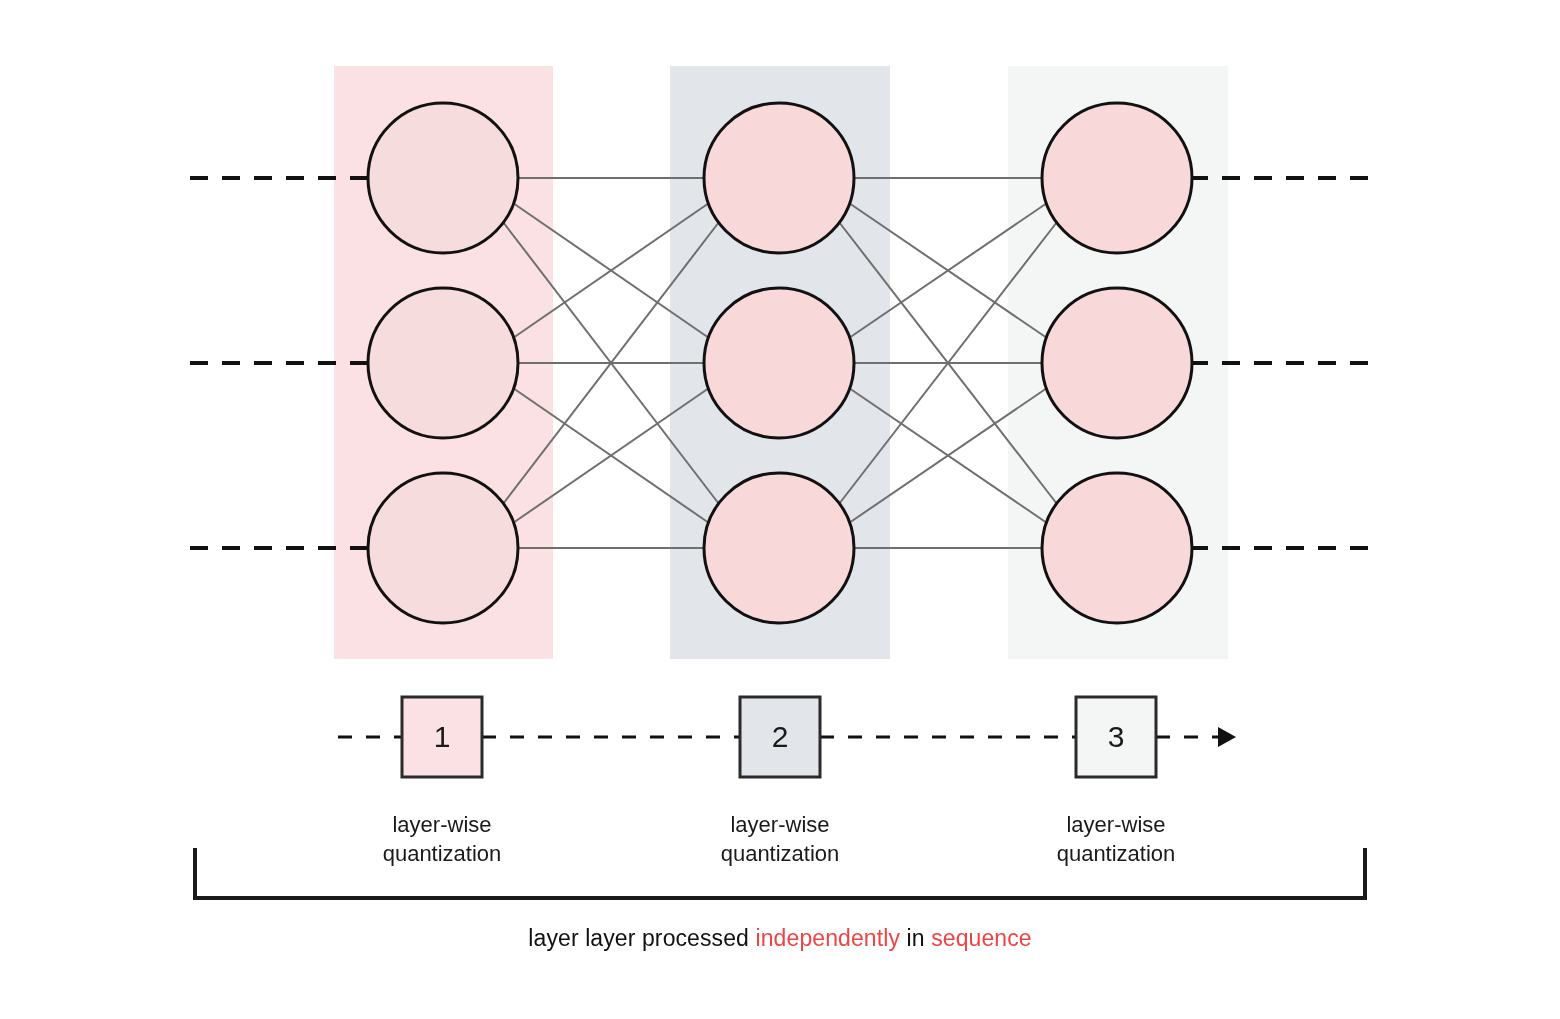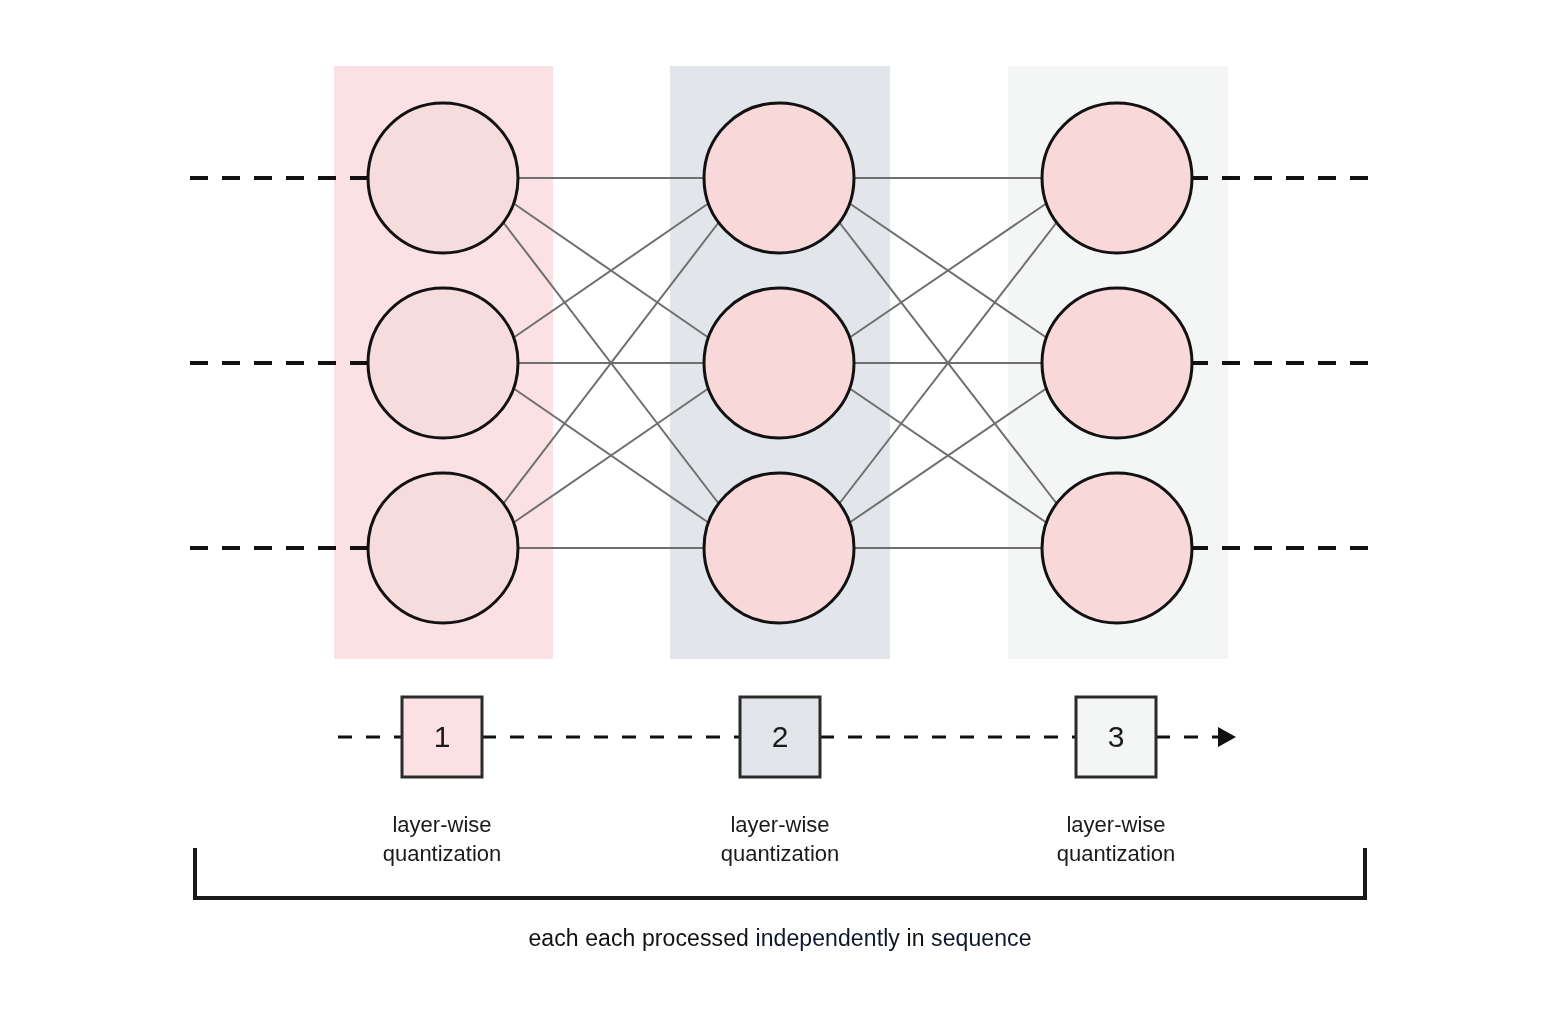--- a/index.html
+++ b/index.html
@@ -75,21 +75,21 @@
     position: absolute;
     left: 0;
     top: 925px;
     width: 1560px;
     text-align: center;
     font-size: 23px;
     color: #111111;
     letter-spacing: 0.1px;
   }
   .caption .hl {
-    color: #0f172a;
+    color: #ef4444;
   }
 </style>
 </head>
 <body>
 
 <div id="stage">
 
   <svg class="diagram" viewBox="0 0 1560 1019" xmlns="http://www.w3.org/2000/svg">
 
     <rect x="334" y="66" width="219" height="593" fill="#fbe1e3"></rect>
@@ -181,16 +181,16 @@
       <text class="step-num" x="1116" y="739">3</text>
       <text class="step-label" x="1116" y="832">layer-wise</text>
       <text class="step-label" x="1116" y="861">quantization</text>
     </g>
 
     <path class="bracket" d="M 195 848 L 195 898 L 1365 898 L 1365 848"></path>
 
   </svg>
 
   <div class="caption">
-    <span>each each processed </span><span class="hl">independently</span><span> in </span><span class="hl">sequence</span>
+    <span>layer layer processed </span><span class="hl">independently</span><span> in </span><span class="hl">sequence</span>
   </div>
 
 </div>
 
 </body></html>

